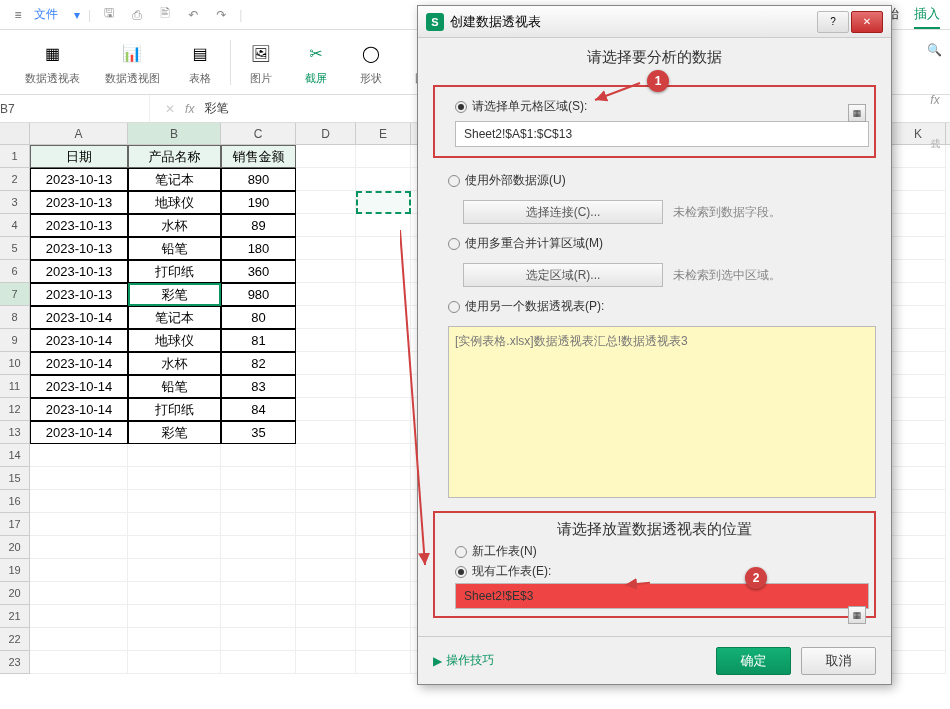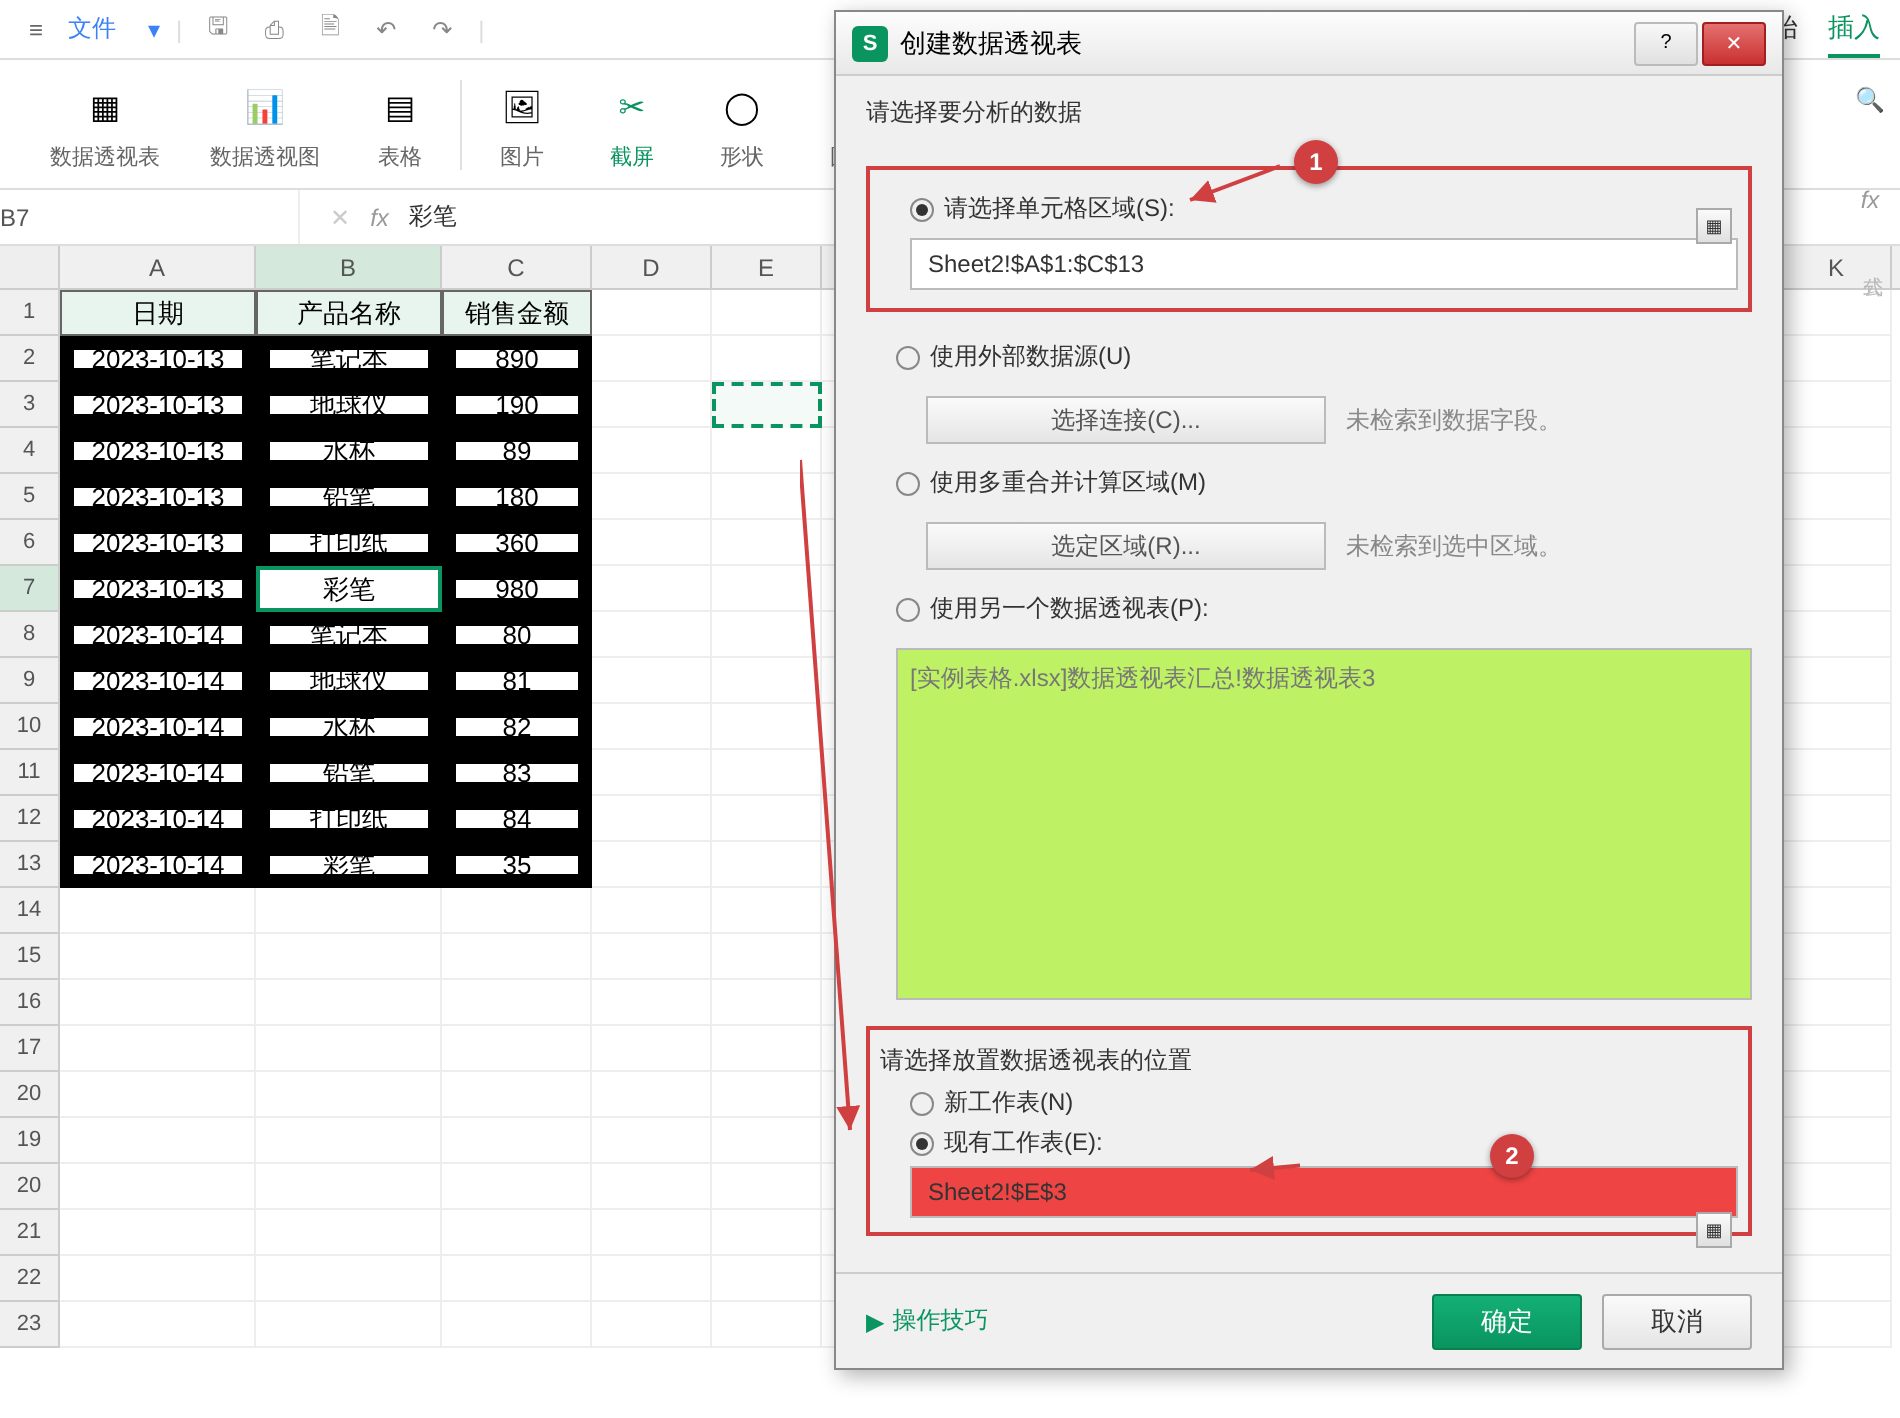--- a/index.html
+++ b/index.html
@@ -35,47 +35,47 @@
     .grid-wrap { position: absolute; top: 123px; left: 0; right: 0; bottom: 0; background: #fff; }
     .col-headers { display: flex; height: 22px; background: #f0f0f0; border-bottom: 1px solid #ccc; font-size: 12px; }
     .corner { width: 30px; border-right: 1px solid #ccc; background: #eee; }
     .col-h { border-right: 1px solid #ccc; display: flex; align-items: center; justify-content: center; color: #555; }
     .col-h.sel { background: #d4e8dc; }
     .row { display: flex; height: 23px; font-size: 13px; }
     .row-h { width: 30px; border-right: 1px solid #ccc; border-bottom: 1px solid #ccc; background: #f0f0f0; display: flex; align-items: center; justify-content: center; font-size: 11px; color: #555; }
     .row-h.sel { background: #d4e8dc; }
     .cell { border-right: 1px solid #eee; border-bottom: 1px solid #eee; display: flex; align-items: center; justify-content: center; padding: 0 5px; }
     .hdr-cell { background: #e8f5ee; border: 1px solid #666; font-weight: 500; }
-    .data-cell { border: 7px solid #000000; }
+    .data-cell { border: 1px solid #000000; }
     .cA { width: 98px; } .cB { width: 93px; } .cC { width: 75px; }
     .cD { width: 60px; } .cE { width: 55px; } .cK { width: 55px; }
     .dialog-gap { width: 480px; }
     .active-cell { border: 2px solid #0a9460 !important; position: relative; }
     .marquee { border: 2px dashed #0a9460; background: rgba(10,148,96,0.05); }
     
     
     .dialog { position: absolute; top: 5px; left: 417px; width: 475px; height: 680px; background: #f0f0f0; border: 1px solid #888; box-shadow: 3px 3px 10px rgba(0,0,0,0.3); display: flex; flex-direction: column; }
     .dialog-title { height: 32px; background: linear-gradient(#fdfdfd, #e8e8e8); border-bottom: 1px solid #ccc; display: flex; align-items: center; padding: 0 8px; font-size: 13px; gap: 6px; }
     .dialog-title-icon { width: 18px; height: 18px; background: #0a9460; border-radius: 3px; display: flex; align-items: center; justify-content: center; color: #fff; font-size: 11px; font-weight: bold; }
     .dialog-controls { margin-left: auto; display: flex; gap: 2px; }
     .win-btn { width: 32px; height: 22px; border: 1px solid #bbb; background: linear-gradient(#f8f8f8,#e0e0e0); display: flex; align-items: center; justify-content: center; font-size: 10px; cursor: pointer; border-radius: 2px; }
     .win-btn.close { background: linear-gradient(#e57070,#c93030); color: #fff; border-color: #a02020; }
     .dialog-body { flex: 1; padding: 10px 15px; font-size: 12px; color: #333; overflow: hidden; display: flex; flex-direction: column; }
     .fieldset { border: 1px solid transparent; margin-bottom: 8px; }
     .fieldset.boxed { border: 2px solid #d04040; padding: 5px; margin-top: 10px; }
-    .fs-title { font-size: 12px; margin-bottom: 8px; }
+    .fs-title { font-size: 15px; margin-bottom: 8px; text-align: center; }
     .radio-row { display: flex; align-items: center; gap: 5px; margin: 6px 0 6px 15px; }
     .radio { width: 12px; height: 12px; border: 1px solid #888; border-radius: 50%; display: inline-flex; align-items: center; justify-content: center; }
     .radio.on::after { content: ""; width: 6px; height: 6px; background: #333; border-radius: 50%; }
     .range-input { margin: 4px 0 4px 15px; height: 26px; border: 1px solid #bbb; background: #fff; display: flex; align-items: center; padding: 0 8px; position: relative; }
     .range-input.ro { background: #ef4444; }
     .range-btn { position: absolute; right: 4px; width: 18px; height: 18px; border: 1px solid #aaa; background: linear-gradient(#fafafa,#e0e0e0); display: flex; align-items: center; justify-content: center; font-size: 9px; cursor: pointer; }
     .sec-btn { margin: 5px 0 5px 30px; height: 24px; border: 1px solid #bbb; background: linear-gradient(#fafafa,#e5e5e5); display: inline-flex; align-items: center; justify-content: center; width: 200px; font-size: 12px; color: #555; cursor: pointer; }
     .hint-text { color: #888; font-size: 12px; margin-left: 10px; }
-    .list-box { margin: 5px 0 5px 15px; height: 190px; border: 1px solid #bbb; background: #bef264; padding: 6px; color: #777; }
+    .list-box { margin: 5px 0 5px 15px; height: 190px; border: 1px solid #bbb; background: #fef9c3; padding: 6px; color: #777; }
     .dialog-footer { height: 48px; border-top: 1px solid #ccc; display: flex; align-items: center; padding: 0 15px; gap: 10px; }
     .tips-link { color: #0a9460; font-size: 12px; cursor: pointer; display: flex; align-items: center; gap: 4px; }
     .dlg-btn { margin-left: auto; width: 75px; height: 28px; border: 1px solid #0a8050; background: linear-gradient(#13b075,#0a9460); color: #fff; display: flex; align-items: center; justify-content: center; font-size: 13px; cursor: pointer; border-radius: 2px; }
     .dlg-btn.cancel { background: linear-gradient(#fafafa,#e5e5e5); color: #333; border-color: #aaa; margin-left: 0; }
     
     
     .callout { position: absolute; width: 22px; height: 22px; background: #d04040; border-radius: 50%; color: #fff; display: flex; align-items: center; justify-content: center; font-size: 12px; font-weight: bold; box-shadow: 0 1px 3px rgba(0,0,0,0.4); }
     .arrow-line { position: absolute; pointer-events: none; }
     
     

